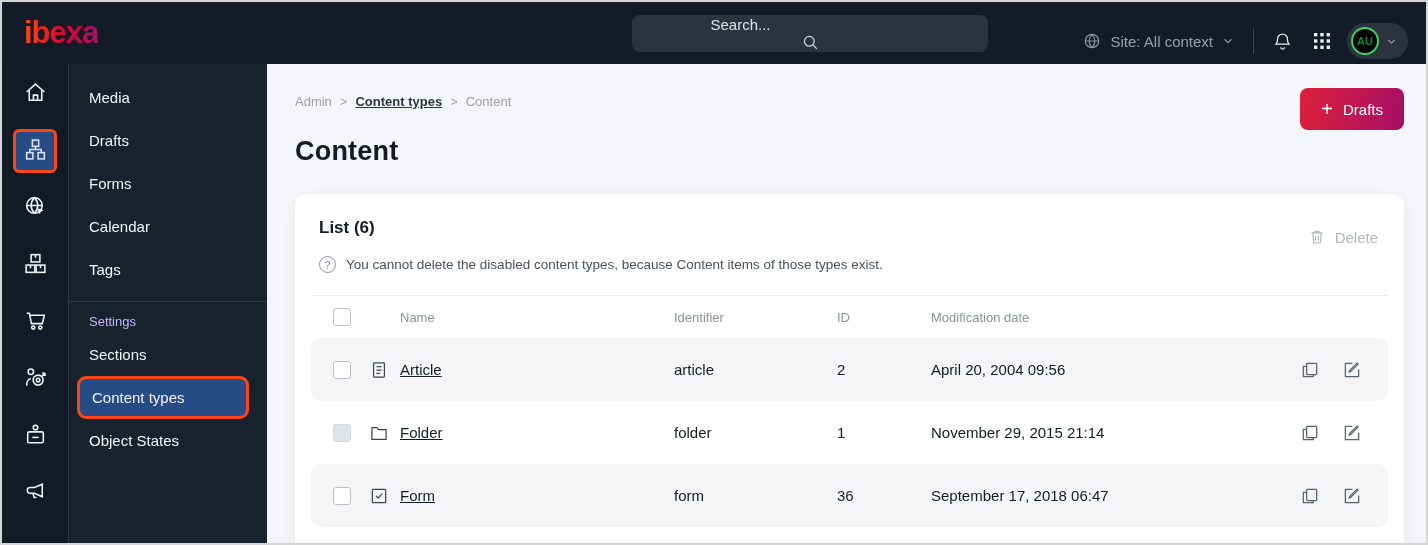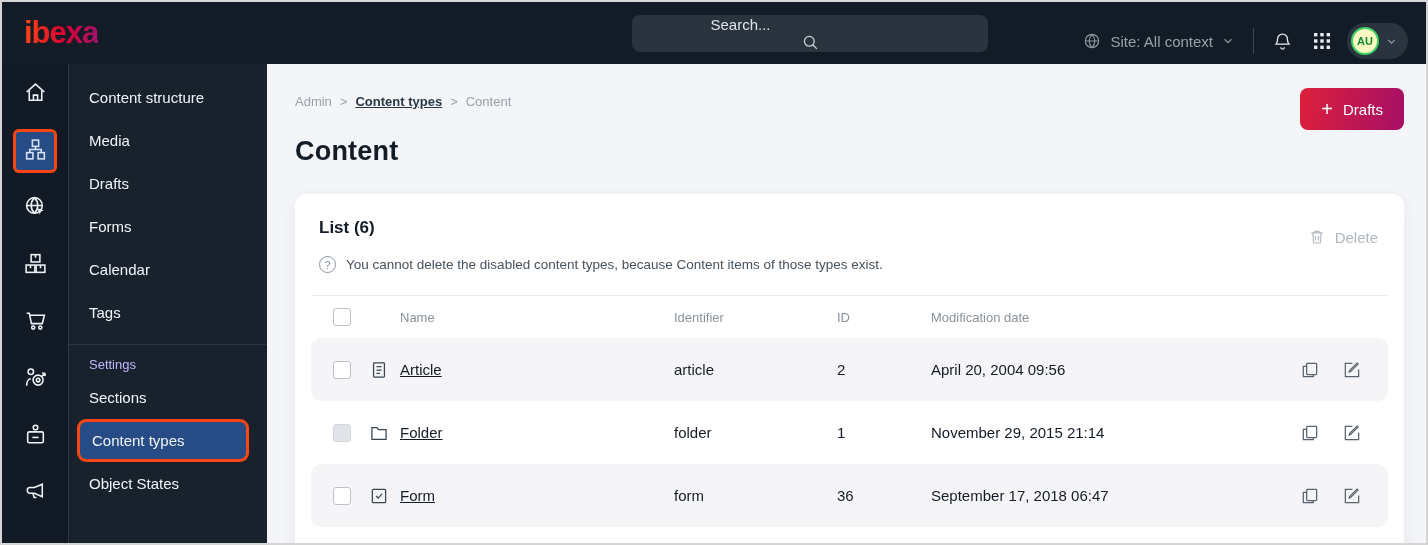--- a/index.html
+++ b/index.html
@@ -22,21 +22,21 @@
   .search svg { color:#cfd6dc; }
 
   .top-right { position:absolute; right:18px; top:0; height:78px; display:flex; align-items:center; }
   .site-ctx { display:flex; align-items:center; gap:8px; color:#97a1ab; font-size:15px; cursor:pointer; }
   .site-ctx svg { color:#8b96a0; }
   .v-div { width:1px; height:26px; background:#3a4651; margin:0 18px; }
   .top-ic { color:#e9edf0; display:flex; align-items:center; cursor:pointer; }
   .bell { margin-right:20px; }
   .grid-ic { margin-right:16px; }
   .avatar-pill { background:#2a343f; border-radius:18px; padding:4px 10px 4px 4px; display:flex; align-items:center; gap:6px; cursor:pointer; }
-  .avatar { width:28px; height:28px; border-radius:50%; background:#fef9c3; border:2px solid #3ecf63;
+  .avatar { width:28px; height:28px; border-radius:50%; background:#000000; border:2px solid #3ecf63;
             color:#0f8a34; font-size:11px; font-weight:bold; display:flex; align-items:center; justify-content:center; }
   .chev { color:#97a1ab; display:flex; }
 
   
   .body { flex:1; display:flex; min-height:0; }
 
   .iconbar { width:67px; background:#121b25; border-right:1px solid #2b3743; flex:0 0 auto;
              display:flex; flex-direction:column; align-items:center; padding-top:8px; }
   .rail-item { width:44px; height:44px; margin-bottom:13px; display:flex; align-items:center; justify-content:center;
                color:#eef2f5; cursor:pointer; border-radius:6px; }
@@ -209,21 +209,20 @@
       <div class="rail-item">
         <span><svg width="25" height="25" viewBox="0 0 24 24" fill="none" stroke="currentColor" stroke-width="1.5">
               <path d="M18.5 5v12l-7.5-3.3H6.5A2.3 2.3 0 0 1 4.2 11.4v-1A2.3 2.3 0 0 1 6.5 8.1H11z"></path>
               <path d="M9.5 13.8l1.2 4h2.2"></path>
             </svg></span>
       </div>
     </nav>
 
     <nav class="menu">
       <div>
-  <div class="menu-item">Content structure</div>
 
   <div class="menu-item">Media</div>
 
   <div class="menu-item">Drafts</div>
 
   <div class="menu-item">Forms</div>
 
   <div class="menu-item">Calendar</div>
 
   <div class="menu-item">Tags</div>

